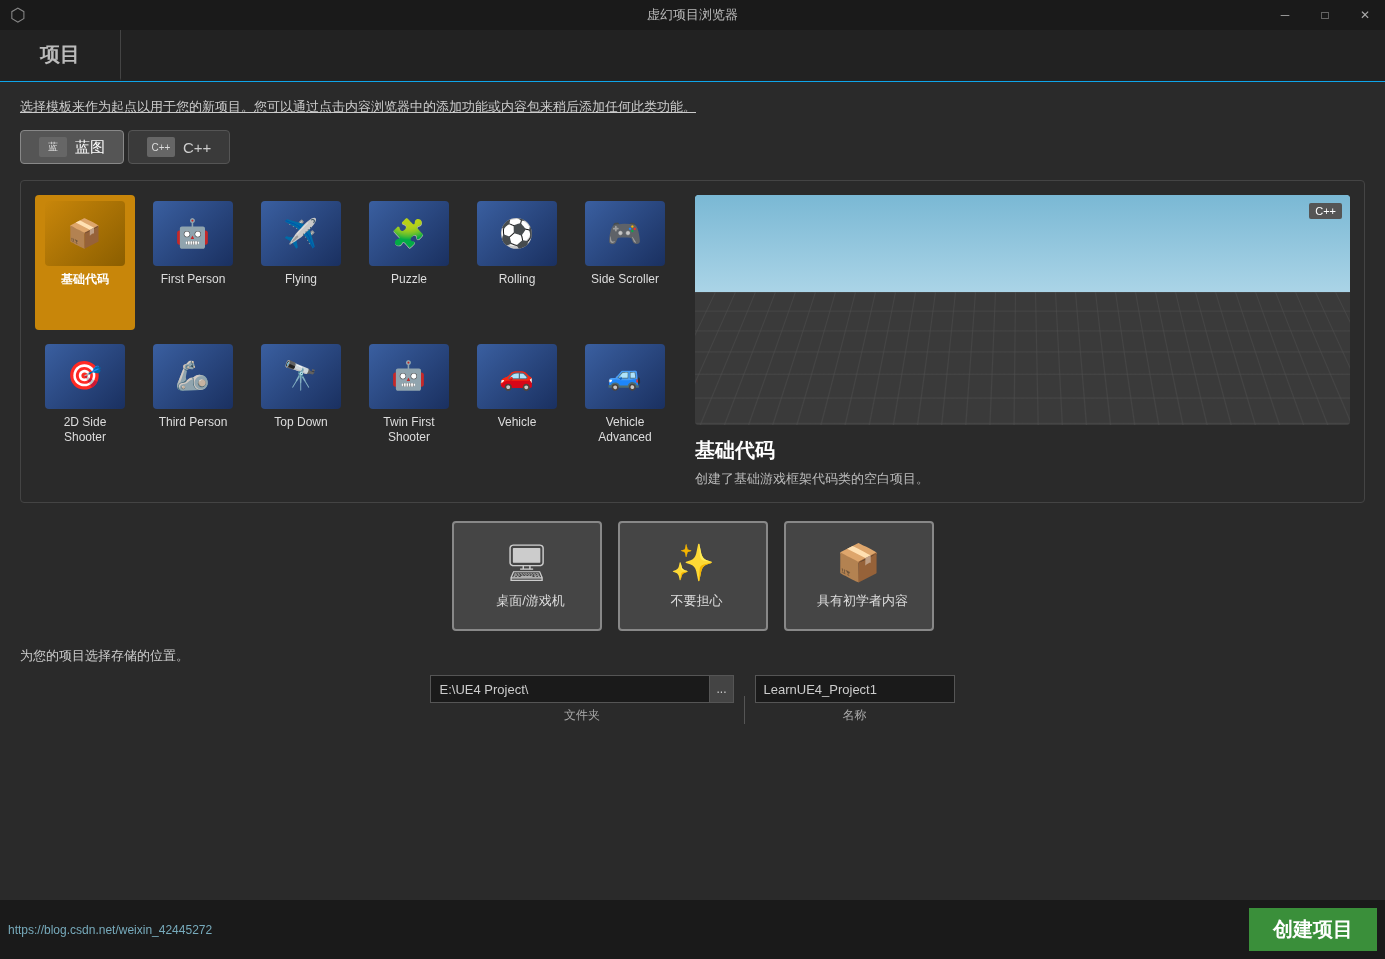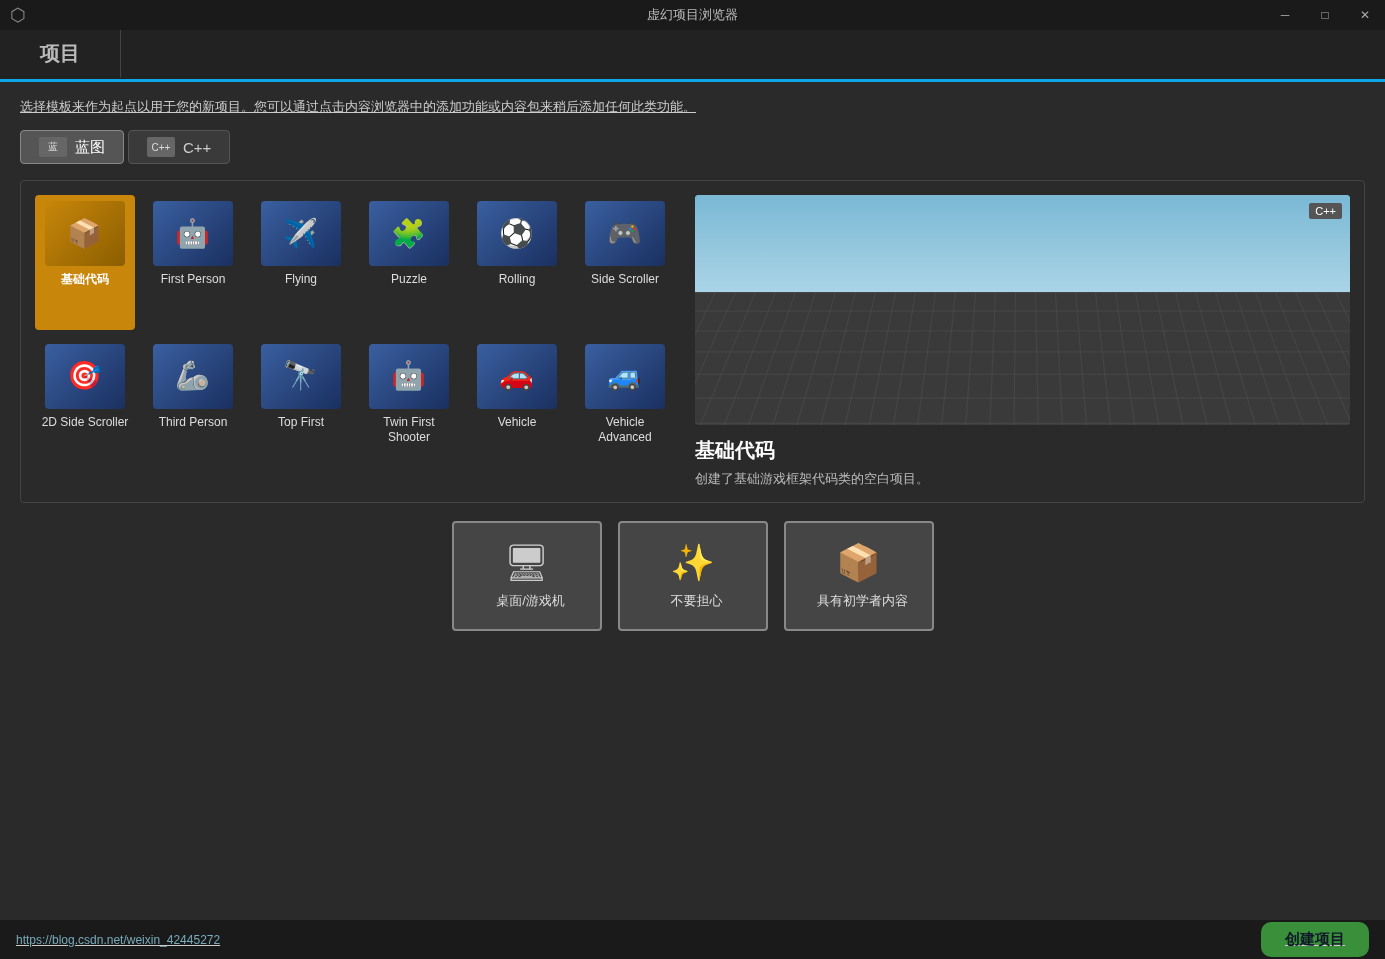--- a/index.html
+++ b/index.html
@@ -48,21 +48,21 @@
       color: #aaa;
       cursor: pointer;
       background: #1a1a1a;
     }
 
     
     #header {
       background: #222;
       display: flex;
       height: 52px;
-      border-bottom: 3px solid #0ea5e9;
+      border-bottom: 1px solid #0ea5e9;
     }
     .tab-btn {
       padding: 0 40px;
       display: flex;
       align-items: center;
       justify-content: center;
       font-size: 20px;
       font-weight: bold;
       color: #bbb;
       cursor: pointer;
@@ -356,42 +356,41 @@
       height: 28px;
       background: #555;
     }
 
     
     #bottom-bar {
       position: absolute;
       bottom: 0;
       right: 0;
       left: 0;
-      height: 39px;
+      height: 59px;
       background: #1a1a1a;
       display: flex;
       align-items: center;
       justify-content: space-between;
-      padding: 0 16px;
-      text-decoration: underline;
+      padding: 0 8px;
     }
 
     #bottom-bar .link-text {
       font-size: 12px;
       color: #7ab;
     }
 
     #create-btn {
       background: #3a8f3a;
-      color: #0f172a;
-      font-size: 15px;
+      color: #ffffff;
+      font-size: 20px;
       font-weight: bold;
       padding: 8px 24px;
       border: none;
-      border-radius: 10px;
+      border-radius: 0;
       cursor: pointer;
     }
 
     
     .icon-basic { background: linear-gradient(135deg, #c8860a, #8b5e00); border-radius: 4px; }
     .icon-first-person { background: linear-gradient(135deg, #3a5fa0, #1a3060); border-radius: 4px; }
     .icon-flying { background: linear-gradient(135deg, #3a5fa0, #1a3060); border-radius: 4px; }
     .icon-puzzle { background: linear-gradient(135deg, #3a5fa0, #1a3060); border-radius: 4px; }
     .icon-rolling { background: linear-gradient(135deg, #3a5fa0, #1a3060); border-radius: 4px; }
     .icon-side-scroller { background: linear-gradient(135deg, #3a5fa0, #1a3060); border-radius: 4px; }
@@ -482,35 +481,35 @@
         <div class="template-thumb icon-side-scroller">
           <span class="icon-emoji">🎮</span>
         </div>
         <span class="template-label">Side Scroller</span>
       </div>
 
       <div class="template-item">
         <div class="template-thumb icon-2d-side">
           <span class="icon-emoji">🎯</span>
         </div>
-        <span class="template-label">2D Side Scroller</span>
+        <span class="template-label">2D Side Shooter</span>
       </div>
 
       <div class="template-item">
         <div class="template-thumb icon-third-person">
           <span class="icon-emoji">🦾</span>
         </div>
         <span class="template-label">Third Person</span>
       </div>
 
       <div class="template-item">
         <div class="template-thumb icon-top-down">
           <span class="icon-emoji">🔭</span>
         </div>
-        <span class="template-label">Top First</span>
+        <span class="template-label">Top Down</span>
       </div>
 
       <div class="template-item">
         <div class="template-thumb icon-twin-stick">
           <span class="icon-emoji">🤖</span>
         </div>
         <span class="template-label">Twin First Shooter</span>
       </div>
 
       <div class="template-item">
@@ -555,19 +554,40 @@
       </div>
 
       <div class="settings-card active">
         <span class="card-icon">📦</span>
         <span class="card-label">具有初学者内容</span>
       </div>
 
     </div>
   </div>
 
+  <div id="storage-section">
+    <p class="storage-desc">为您的项目选择存储的位置。</p>
+    <div id="path-row">
+
+      <div class="path-group">
+        <div class="path-input-wrap">
+          <input class="path-input" type="text" value="E:\UE4 Project\" style="">
+          <button class="path-browse">...</button>
+        </div>
+        <span class="path-label">文件夹</span>
+      </div>
+
+      <div class="path-divider"></div>
+
+      <div class="path-group">
+        <input class="name-input" type="text" value="LearnUE4_Project1" style="">
+        <span class="path-label">名称</span>
+      </div>
+
+    </div>
+  </div>
 
 </div>
 
 <div id="bottom-bar">
   <span class="link-text">https://blog.csdn.net/weixin_42445272</span>
   <button id="create-btn">创建项目</button>
 </div>
 
 </body></html>

